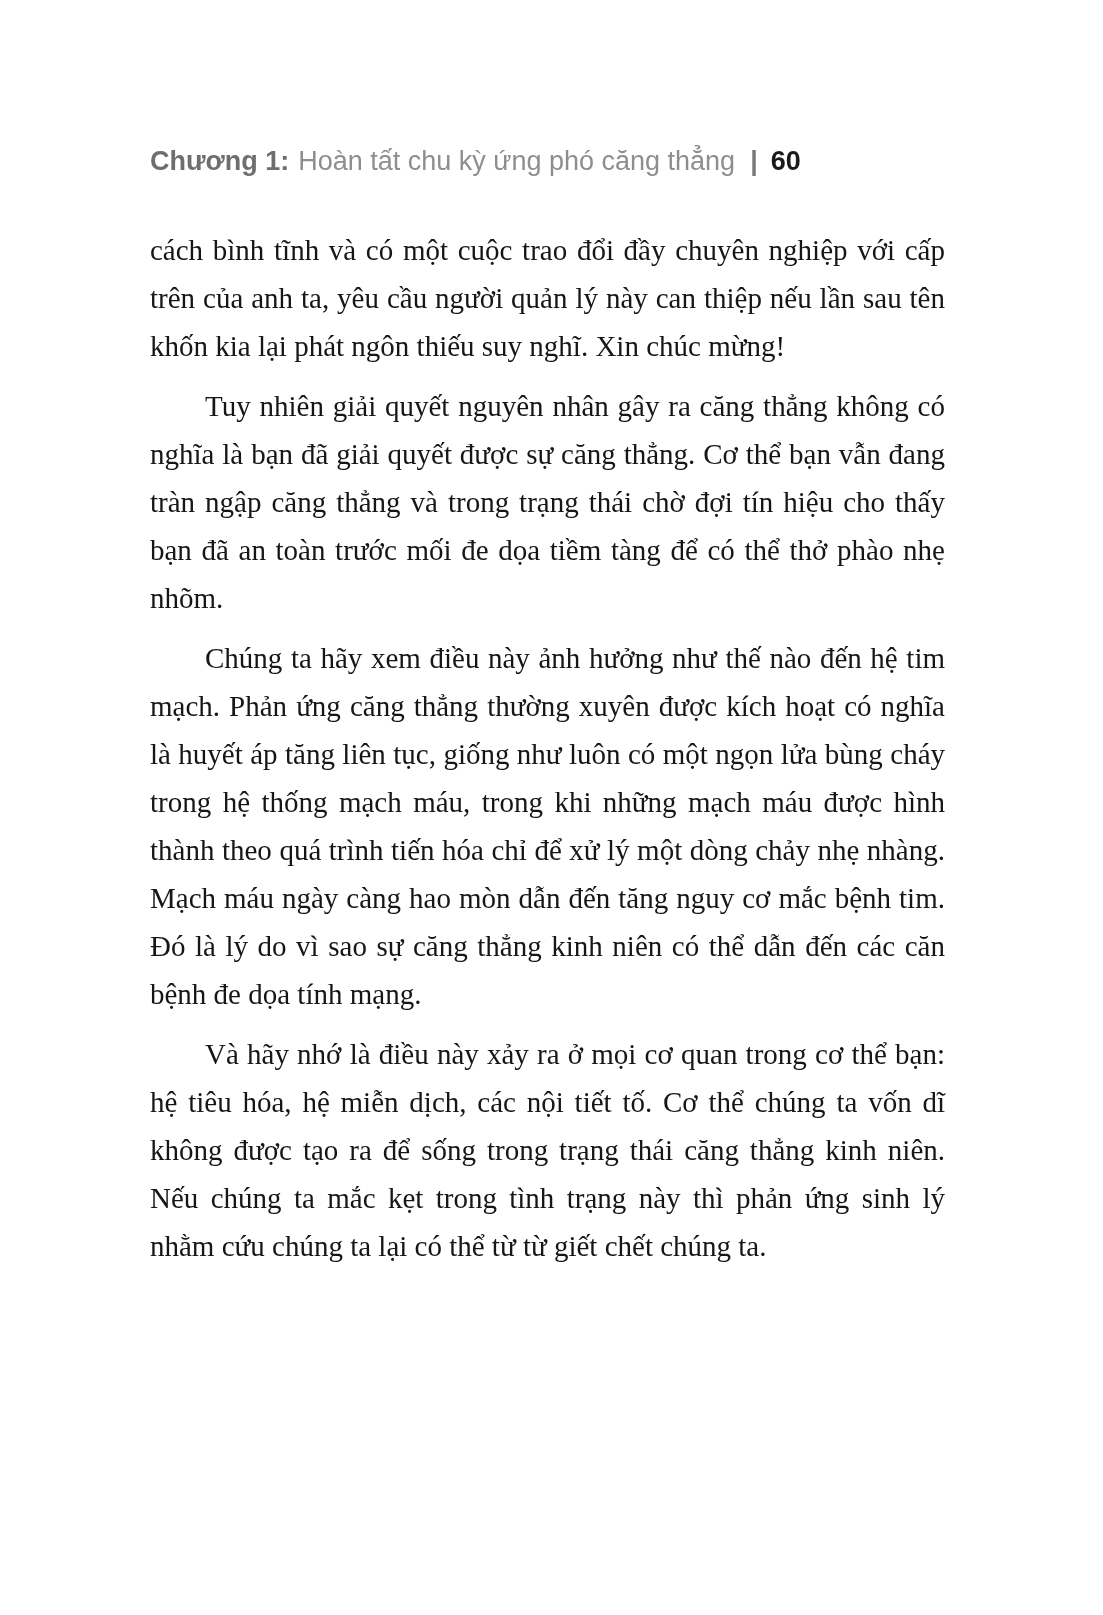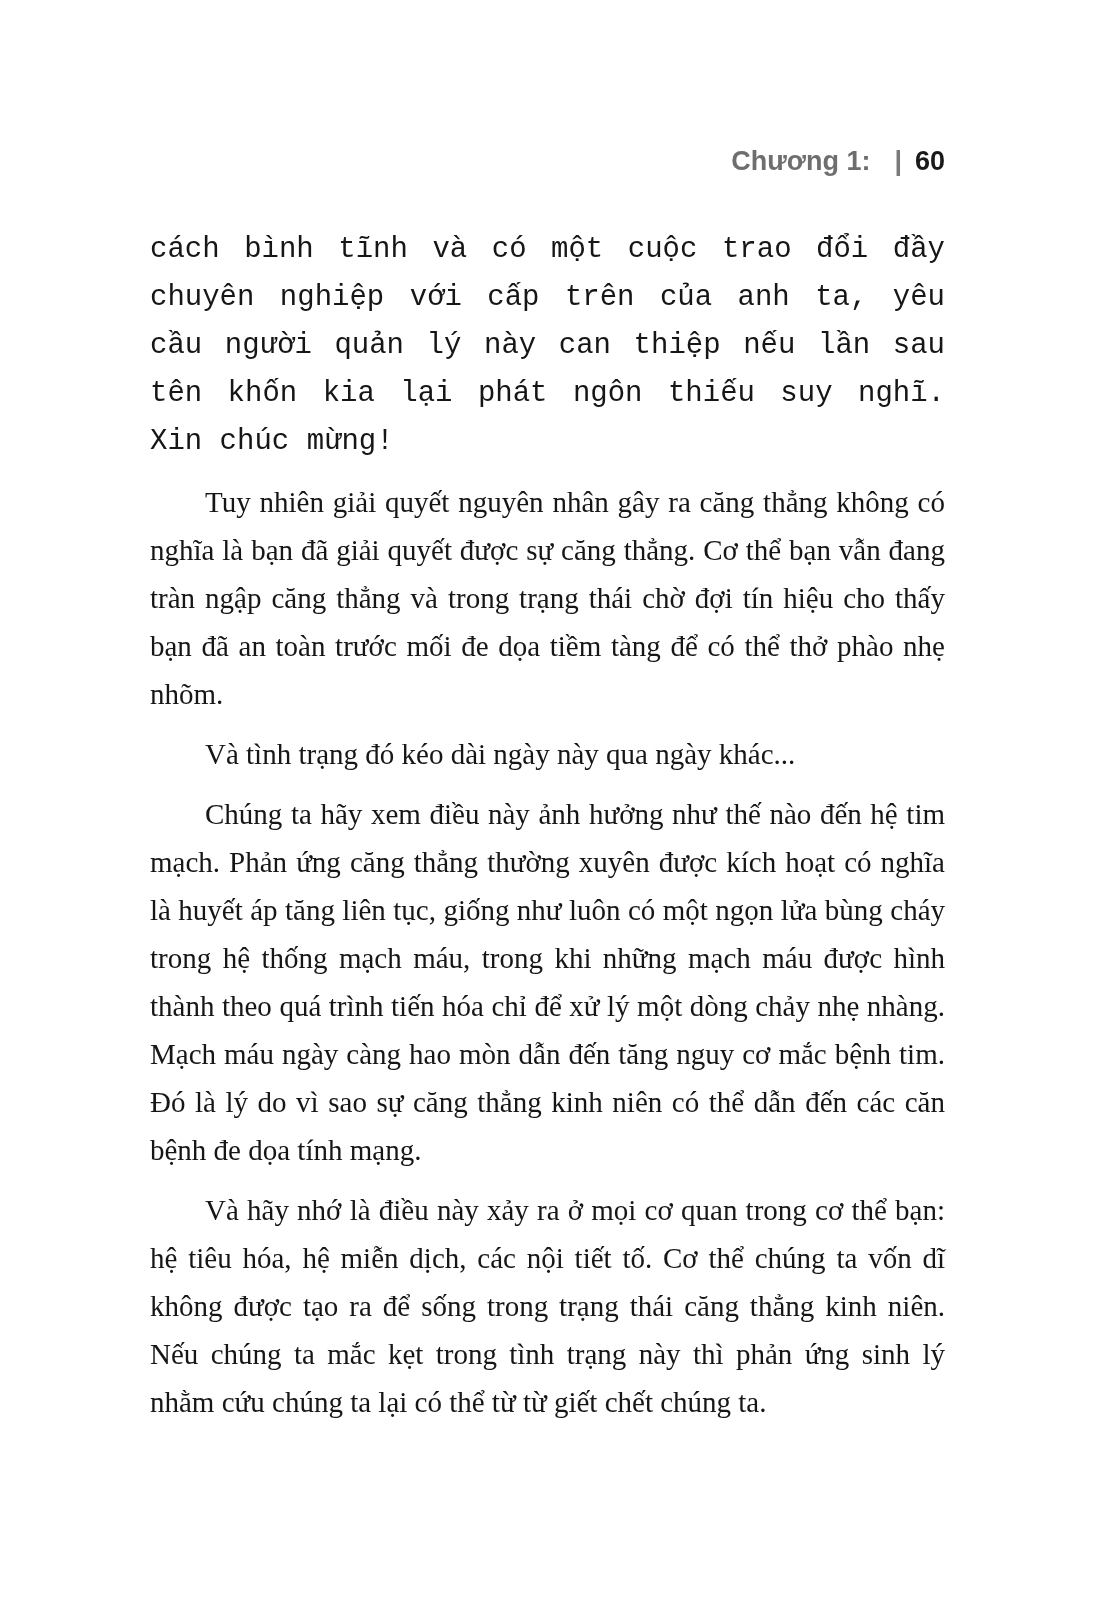--- a/index.html
+++ b/index.html
@@ -12,21 +12,20 @@
     width: 1103px;
     height: 1615px;
     background: #ffffff;
     box-sizing: border-box;
     padding: 143px 158px 0 150px;
     overflow: hidden;
   }
   
   .running-head {
     display: flex;
-    justify-content: flex-end;
     align-items: center;
     font-family: "Liberation Sans", "DejaVu Sans", sans-serif;
     font-size: 27px;
     line-height: 36px;
     white-space: nowrap;
   }
   .chapter-label {
     font-weight: 700;
     color: #6e6e6e;
     margin-right: 9px;
@@ -53,35 +52,34 @@
     line-height: 48px;
     color: #161616;
     text-align: justify;
   }
   .para {
     margin: 0 0 12px 0;
     text-indent: 55px;
   }
   .para.no-indent {
     text-indent: 0;
-    font-family: Liberation Mono, monospace;
   }
 </style>
 </head>
 <body>
 
 <div class="page">
 
   <div class="running-head">
     <span class="chapter-label">Chương 1:</span>
+      <span class="chapter-title">Hoàn tất chu kỳ ứng phó căng thẳng</span>
       <span class="head-separator">|</span>
       <span class="page-number">60</span>
   </div>
 
   <div class="body-text">
     <p class="para no-indent">cách bình tĩnh và có một cuộc trao đổi đầy chuyên nghiệp với cấp trên của anh ta, yêu cầu người quản lý này can thiệp nếu lần sau tên khốn kia lại phát ngôn thiếu suy nghĩ. Xin chúc mừng!</p>
     <p class="para">Tuy nhiên giải quyết nguyên nhân gây ra căng thẳng không có nghĩa là bạn đã giải quyết được sự căng thẳng. Cơ thể bạn vẫn đang tràn ngập căng thẳng và trong trạng thái chờ đợi tín hiệu cho thấy bạn đã an toàn trước mối đe dọa tiềm tàng để có thể thở phào nhẹ nhõm.</p>
-    <p class="para">Và tình trạng đó kéo dài ngày này qua ngày khác...</p>
     <p class="para">Chúng ta hãy xem điều này ảnh hưởng như thế nào đến hệ tim mạch. Phản ứng căng thẳng thường xuyên được kích hoạt có nghĩa là huyết áp tăng liên tục, giống như luôn có một ngọn lửa bùng cháy trong hệ thống mạch máu, trong khi những mạch máu được hình thành theo quá trình tiến hóa chỉ để xử lý một dòng chảy nhẹ nhàng. Mạch máu ngày càng hao mòn dẫn đến tăng nguy cơ mắc bệnh tim. Đó là lý do vì sao sự căng thẳng kinh niên có thể dẫn đến các căn bệnh đe dọa tính mạng.</p>
     <p class="para">Và hãy nhớ là điều này xảy ra ở mọi cơ quan trong cơ thể bạn: hệ tiêu hóa, hệ miễn dịch, các nội tiết tố. Cơ thể chúng ta vốn dĩ không được tạo ra để sống trong trạng thái căng thẳng kinh niên. Nếu chúng ta mắc kẹt trong tình trạng này thì phản ứng sinh lý nhằm cứu chúng ta lại có thể từ từ giết chết chúng ta.</p>
   </div>
 
 </div>
 
 </body></html>

